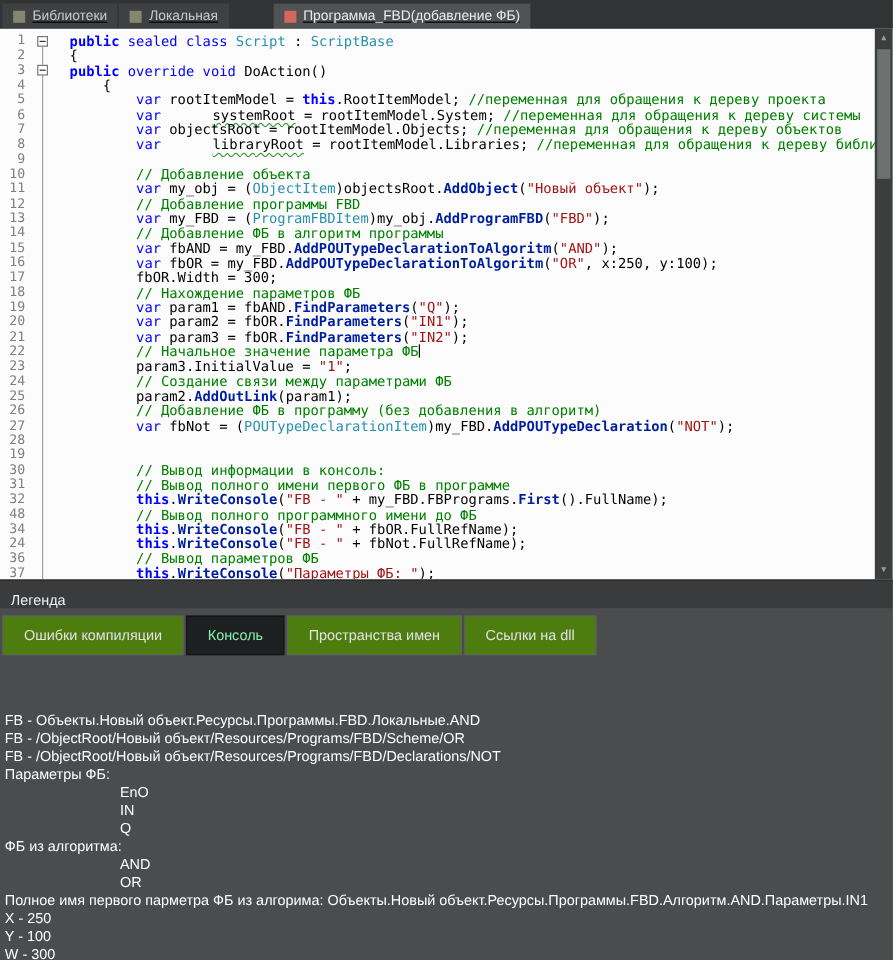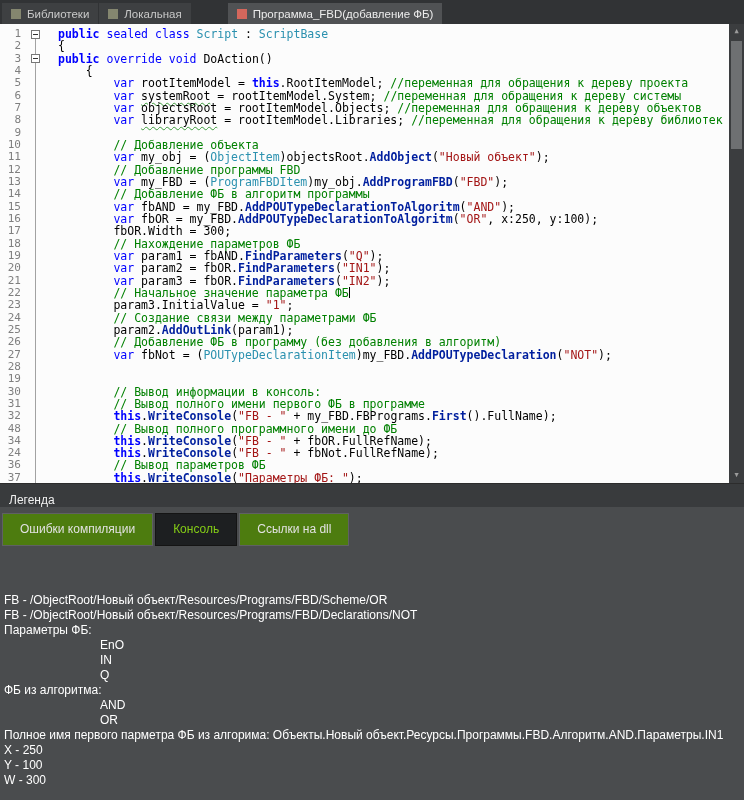--- a/index.html
+++ b/index.html
@@ -1,17 +1,17 @@
 <!DOCTYPE html>
 <html><head>
 <meta charset="utf-8">
 <style>
   html,body{margin:0;padding:0;}
   body{width:744px;height:800px;background:#474747;overflow:hidden;font-family:"Liberation Sans",sans-serif;}
-  .app{position:relative;width:744px;height:628px;}
+  .app{position:relative;width:744px;height:628px;text-decoration:underline;}
 
   
   .doc-tab-bar{height:24px;background:#313335;display:flex;align-items:stretch;padding:3px 0 0 2px;box-sizing:border-box;}
   .doc-tab{display:flex;align-items:center;gap:6px;padding:0 9px;font-size:11.5px;color:#c9c9c9;background:#3e4042;margin-right:1px;cursor:default;}
   .doc-tab.active{background:#505254;color:#ececec;margin-left:36px;}
   .doc-tab-icon{width:10px;height:10px;display:inline-block;flex:none;}
 
   
   .editor{position:absolute;top:24px;left:0;width:744px;height:459px;background:#fcfcfc;display:flex;font-family:"DejaVu Sans Mono",monospace;font-size:11.5px;line-height:12.33px;color:#000;overflow:hidden;}
   .gutter{width:26px;padding:4px 5px 0 0;text-align:right;color:#7f7f7f;flex:none;box-sizing:border-box;}
@@ -22,35 +22,35 @@
   .fold-box .minus{position:absolute;left:1px;right:1px;top:3px;height:1px;background:#333;}
   .codearea{flex:1;padding:4px 0 0 12px;white-space:pre;overflow:hidden;}
   .code-line{height:12.33px;}
   .p{color:#000000;}
   .k{color:#0000ff;}
   .kb{color:#0000ff;font-weight:bold;}
   .t{color:#2b91af;}
   .c{color:#008000;}
   .s{color:#a31515;}
   .m{color:#001f9e;font-weight:bold;}
-  .u{text-decoration:underline;text-decoration-style:wavy;text-decoration-color:#3c9b3c;text-decoration-thickness:1px;text-underline-offset:2px;}
+  .u{text-decoration:underline;text-decoration-style:wavy;text-decoration-color:#3c9b3c;text-decoration-thickness:1px;text-underline-offset:2px;margin-left:36px;}
   .caret{display:inline-block;width:1px;height:11px;background:#000;vertical-align:-1px;}
 
   
   .scrollbar{width:15px;flex:none;background:#3b3d3f;position:relative;}
   .sb-btn{height:15px;color:#9c9c9c;font-size:7px;text-align:center;line-height:15px;user-select:none;}
   .sb-btn.down{position:absolute;bottom:0;left:0;right:0;}
   .sb-thumb{position:absolute;top:17px;left:2px;right:2px;height:108px;background:#6e7072;}
 
   
   .legend-header{position:absolute;top:483px;left:0;width:744px;height:24px;background:#393b3d;color:#f0f0f0;font-size:12px;display:flex;align-items:flex-end;padding-left:9px;box-sizing:border-box;border-top:1px solid #2c2c2c;}
   .legend-body{position:absolute;top:507px;left:0;width:744px;height:293px;background:#4a4c4e;}
   .legend-tab-bar{display:flex;margin:6px 0 0 2px;}
   .legend-tab{height:33px;line-height:31px;padding:0 17px;font-size:12px;color:#e2e2e2;background:#4d7c0f;border:1px solid #5f6163;margin-right:2px;cursor:default;box-sizing:border-box;}
-  .legend-tab.active{background:#1d1f21;color:#84cc16;border-color:#141414;}
+  .legend-tab.active{background:#1d1f21;color:#86efac;border-color:#141414;}
   .console{padding:47px 6px 0 4px;color:#ffffff;font-size:12px;}
   .console-line{height:15px;line-height:15px;white-space:pre;}
   .console-line.indent{padding-left:96px;}
 </style>
 </head>
 <body>
 
 <div class="app">
 
   <div class="doc-tab-bar">
@@ -126,23 +126,25 @@
   </div>
 
   <div class="legend-header">
     <span>Легенда</span>
   </div>
 
   <div class="legend-body">
     <div class="legend-tab-bar">
         <div class="legend-tab">Ошибки компиляции</div>
         <div class="legend-tab active">Консоль</div>
+        <div class="legend-tab">Пространства имен</div>
         <div class="legend-tab">Ссылки на dll</div>
       </div>
     <div class="console">
+        <div class="console-line">FB - Объекты.Новый объект.Ресурсы.Программы.FBD.Локальные.AND</div>
         <div class="console-line">FB - /ObjectRoot/Новый объект/Resources/Programs/FBD/Scheme/OR</div>
         <div class="console-line">FB - /ObjectRoot/Новый объект/Resources/Programs/FBD/Declarations/NOT</div>
         <div class="console-line">Параметры ФБ:</div>
         <div class="console-line indent">EnO</div>
         <div class="console-line indent">IN</div>
         <div class="console-line indent">Q</div>
         <div class="console-line">ФБ из алгоритма:</div>
         <div class="console-line indent">AND</div>
         <div class="console-line indent">OR</div>
         <div class="console-line">Полное имя первого парметра ФБ из алгорима: Объекты.Новый объект.Ресурсы.Программы.FBD.Алгоритм.AND.Параметры.IN1</div>

